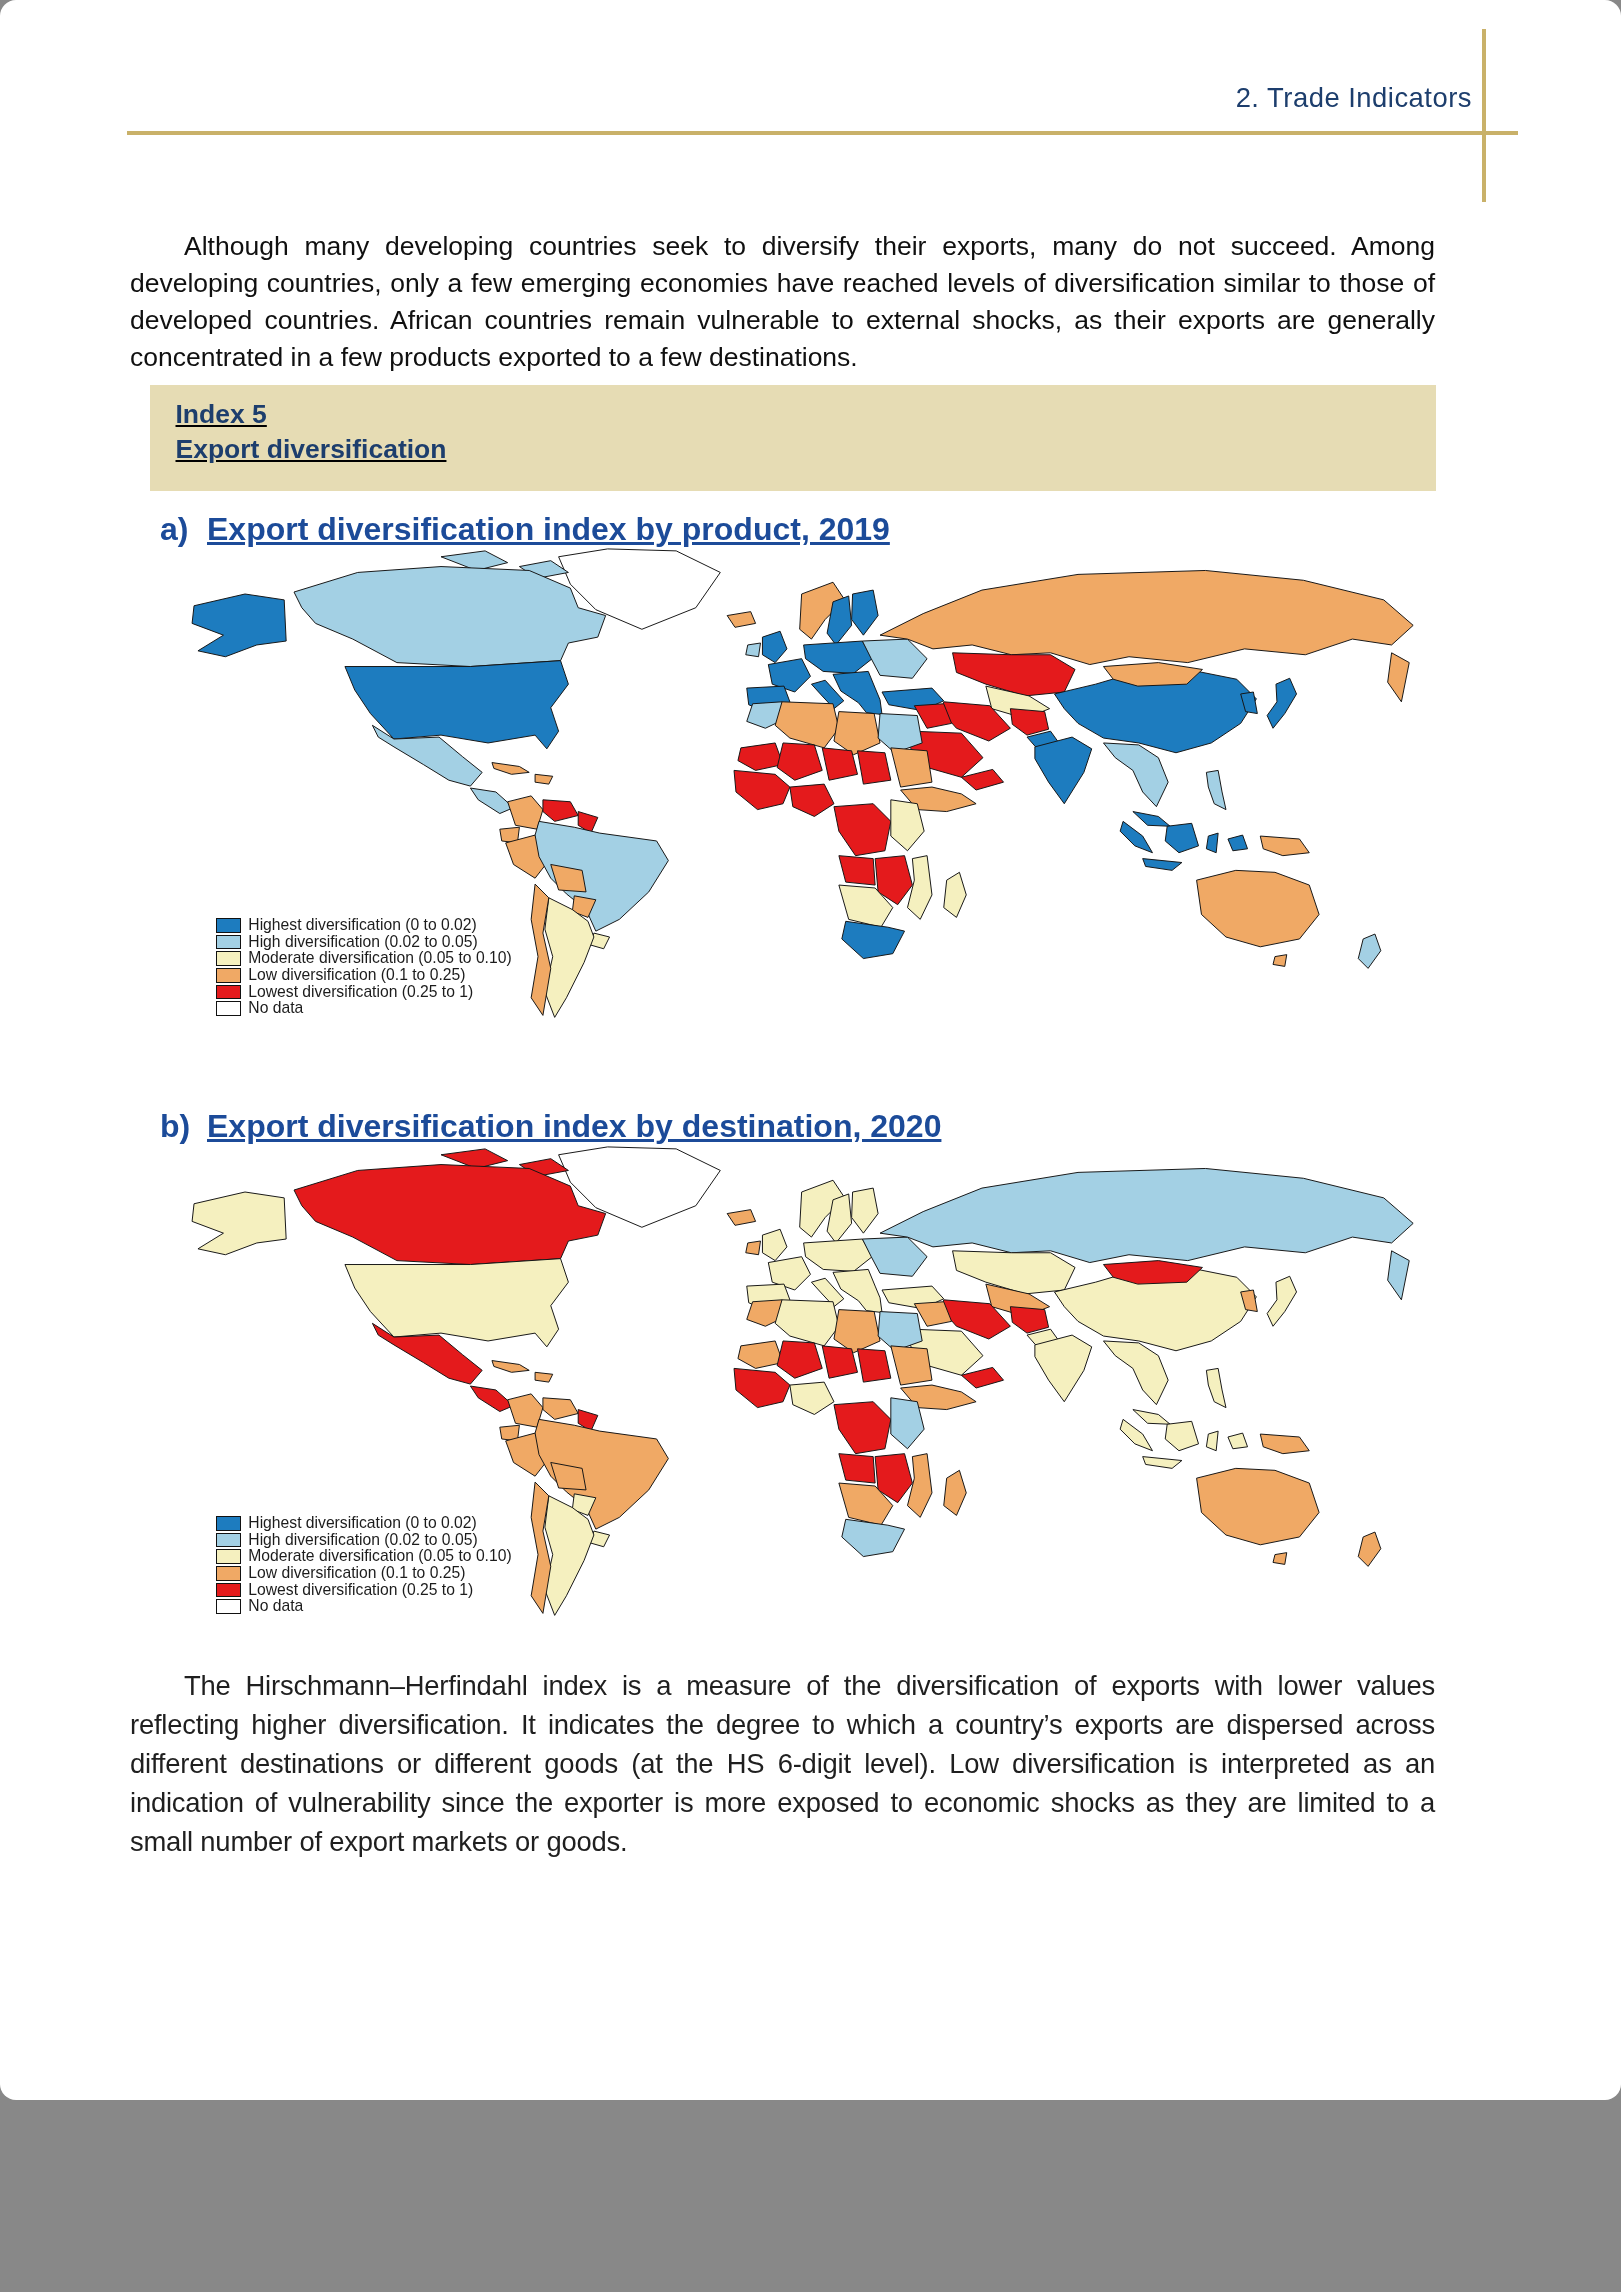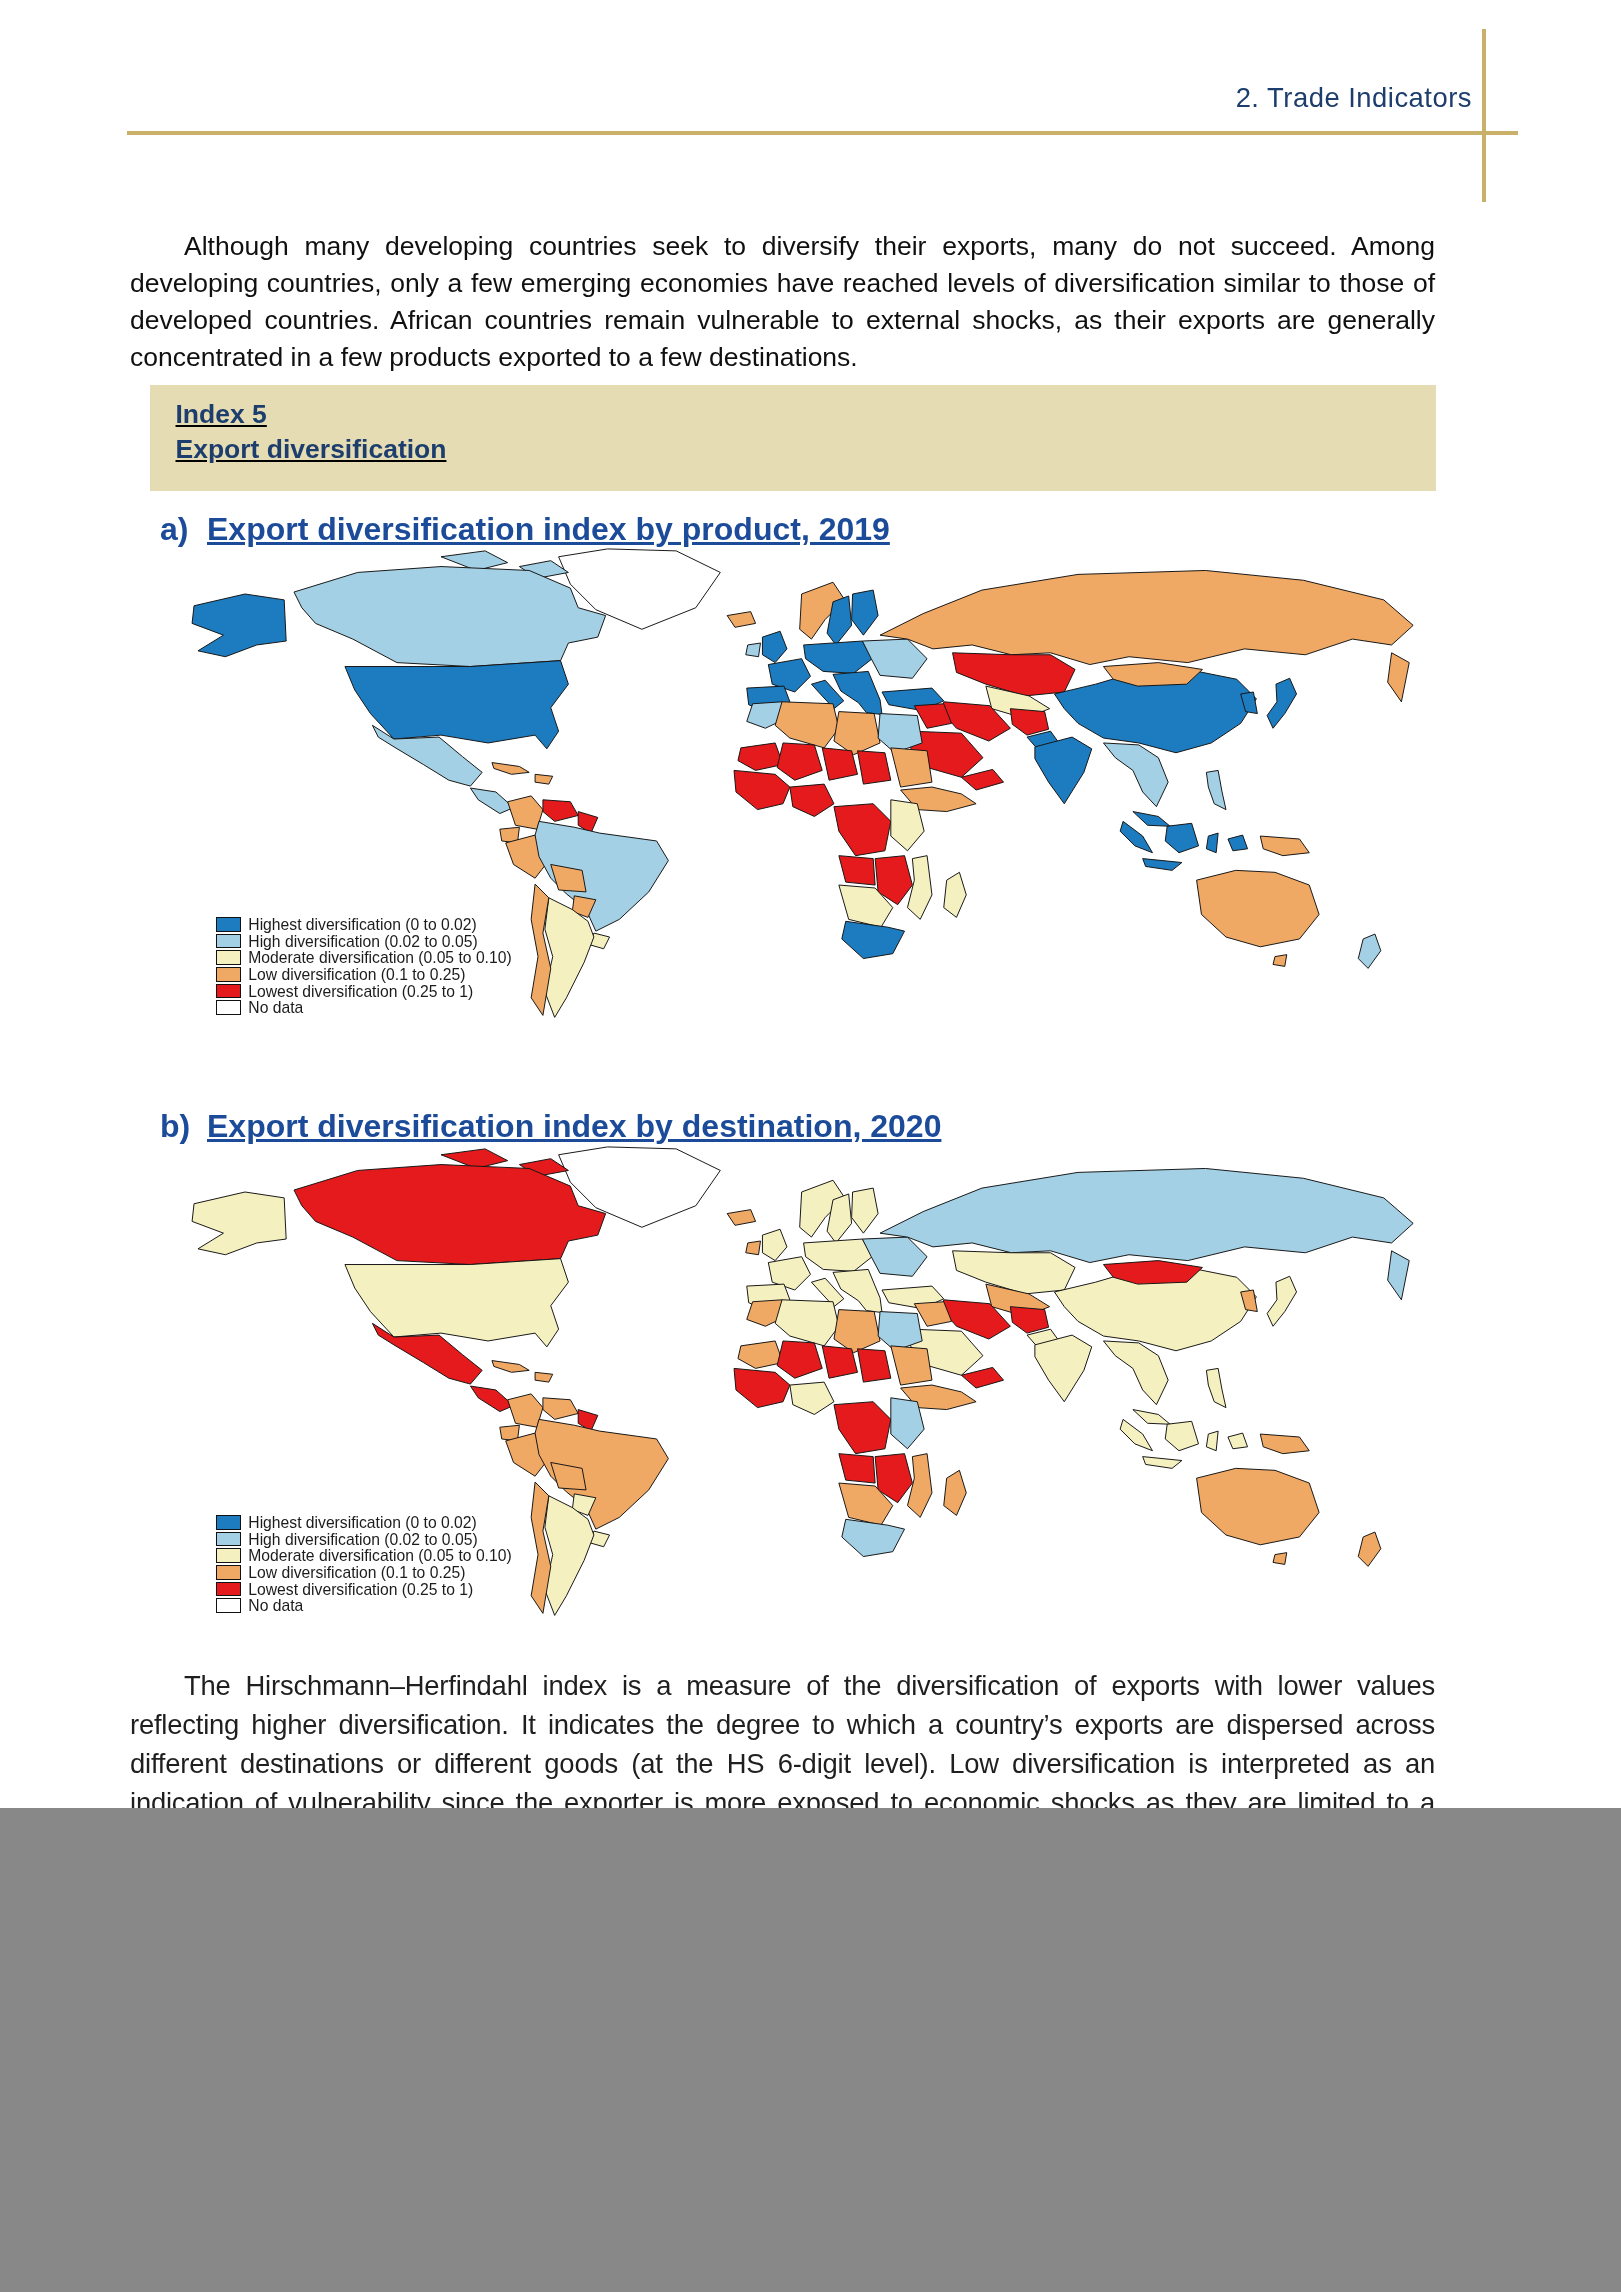--- a/index.html
+++ b/index.html
@@ -1,18 +1,18 @@
 <!DOCTYPE html>
 <html><head>
 <meta charset="utf-8">
 <style>
   html,body{margin:0;padding:0;background:#888;}
   .page{
-    position:relative;width:1621px;height:1808px;background:#ffffff;
-    font-family:"Liberation Sans",sans-serif;overflow:hidden;margin:0 auto;
+    position:relative;width:1621px;height:2100px;background:#ffffff;
+    font-family:"Liberation Sans",sans-serif;overflow:hidden;margin:0 auto;border-radius:16px;
   }
   .vrule-top{position:absolute;left:1482px;top:29px;width:3.9px;height:173px;background:#c9b169;}
   .hrule-top{position:absolute;left:127px;top:131px;width:1391px;height:3.9px;background:#c9b169;}
   .section-head{
     position:absolute;top:82px;right:149px;color:#1d3e6d;
     font-size:27.4px;letter-spacing:0.5px;white-space:nowrap;
   }
   .intro{
     position:absolute;left:130px;top:228px;width:1305px;
     font-size:26.5px;font-weight:400;line-height:37px;color:#101010;
@@ -32,21 +32,21 @@
   #title-a{top:503px;}
   #title-b{top:1100px;}
   .fig-title .letter{display:inline-block;width:47px;}
   .map-wrap{position:absolute;left:147px;width:1274px;height:490px;}
   #map-a{top:545px;}
   #map-b{top:1143px;}
   .map-wrap svg{display:block;width:1274px;height:490px;}
   .legend{
     position:absolute;left:69px;top:372px;font-size:15.7px;color:#1c1c1c;
   }
-  .legend-row{display:flex;height:16.7px;}
+  .legend-row{display:flex;align-items:center;height:16.7px;}
   .legend-swatch{
     width:22.5px;height:12.7px;border:1px solid #111;margin-right:7.8px;flex:0 0 auto;
   }
   .legend-label{white-space:nowrap;line-height:16.7px;}
   .body-par{
     position:absolute;left:130px;top:1666px;width:1305px;
     font-size:27.4px;font-weight:400;line-height:39px;color:#1f1f1f;
     text-align:justify;text-indent:54px;margin:0;letter-spacing:-0.2px;
   }
   .footer-pub{

